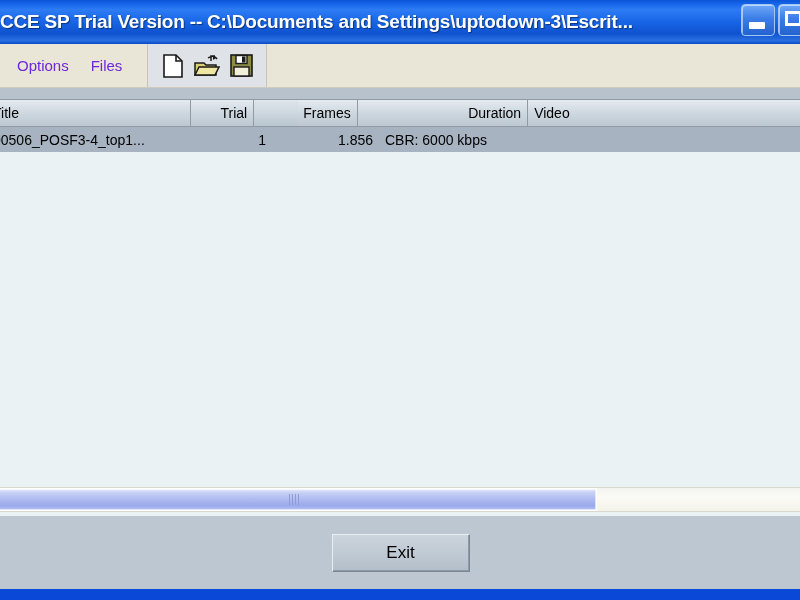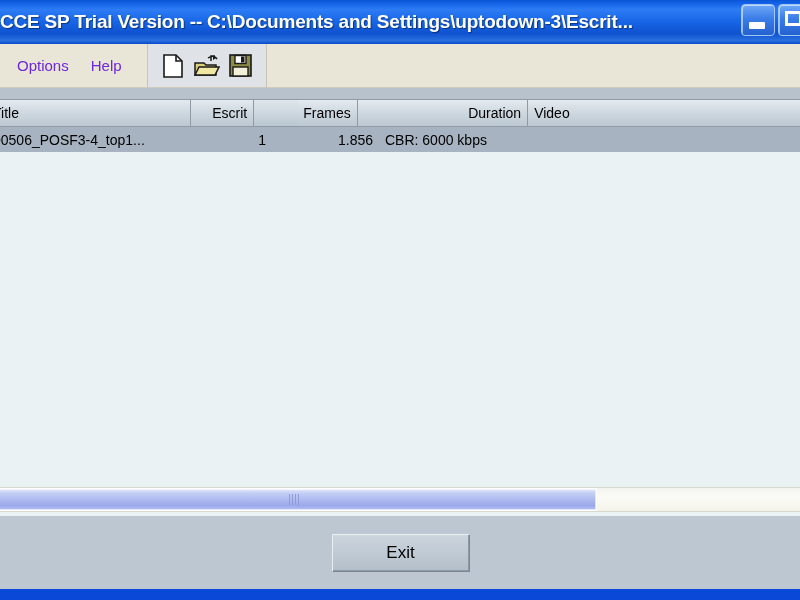--- a/index.html
+++ b/index.html
@@ -269,21 +269,21 @@
       <div class="win-btn">
         <span class="glyph-max"></span>
       </div>
     </div>
   </div>
 
   <div id="menu-toolbar">
 
     <div id="menu-items">
       <div class="menu-item">Options</div>
-      <div class="menu-item">Help</div>
+      <div class="menu-item">Files</div>
     </div>
 
     <div id="toolbar">
 
       <div class="tool-btn">
         <svg width="20" height="24" viewBox="0 0 20 24">
           <path d="M1 1 H13 L19 7 V23 H1 Z" fill="#ffffff" stroke="#1a1a1a" stroke-width="1.6"></path>
           <path d="M13 1 V7 H19" fill="none" stroke="#1a1a1a" stroke-width="1.6"></path>
         </svg>
       </div>
@@ -308,21 +308,21 @@
 
     </div>
   </div>
 
   <div id="strip"></div>
 
   <div id="list-view">
 
     <div id="list-header">
       <div class="col w-title">Title</div>
-      <div class="col w-files r">Escrit</div>
+      <div class="col w-files r">Trial</div>
       <div class="col w-frames r">Frames</div>
       <div class="col w-duration r">Duration</div>
       <div class="col w-video">Video</div>
     </div>
 
     <div id="list-rows">
       <div class="row">
         <div class="cell w-title">00506_POSF3-4_top1...</div>
         <div class="cell w-files r">1</div>
         <div class="cell w-frames r">1.856</div>

